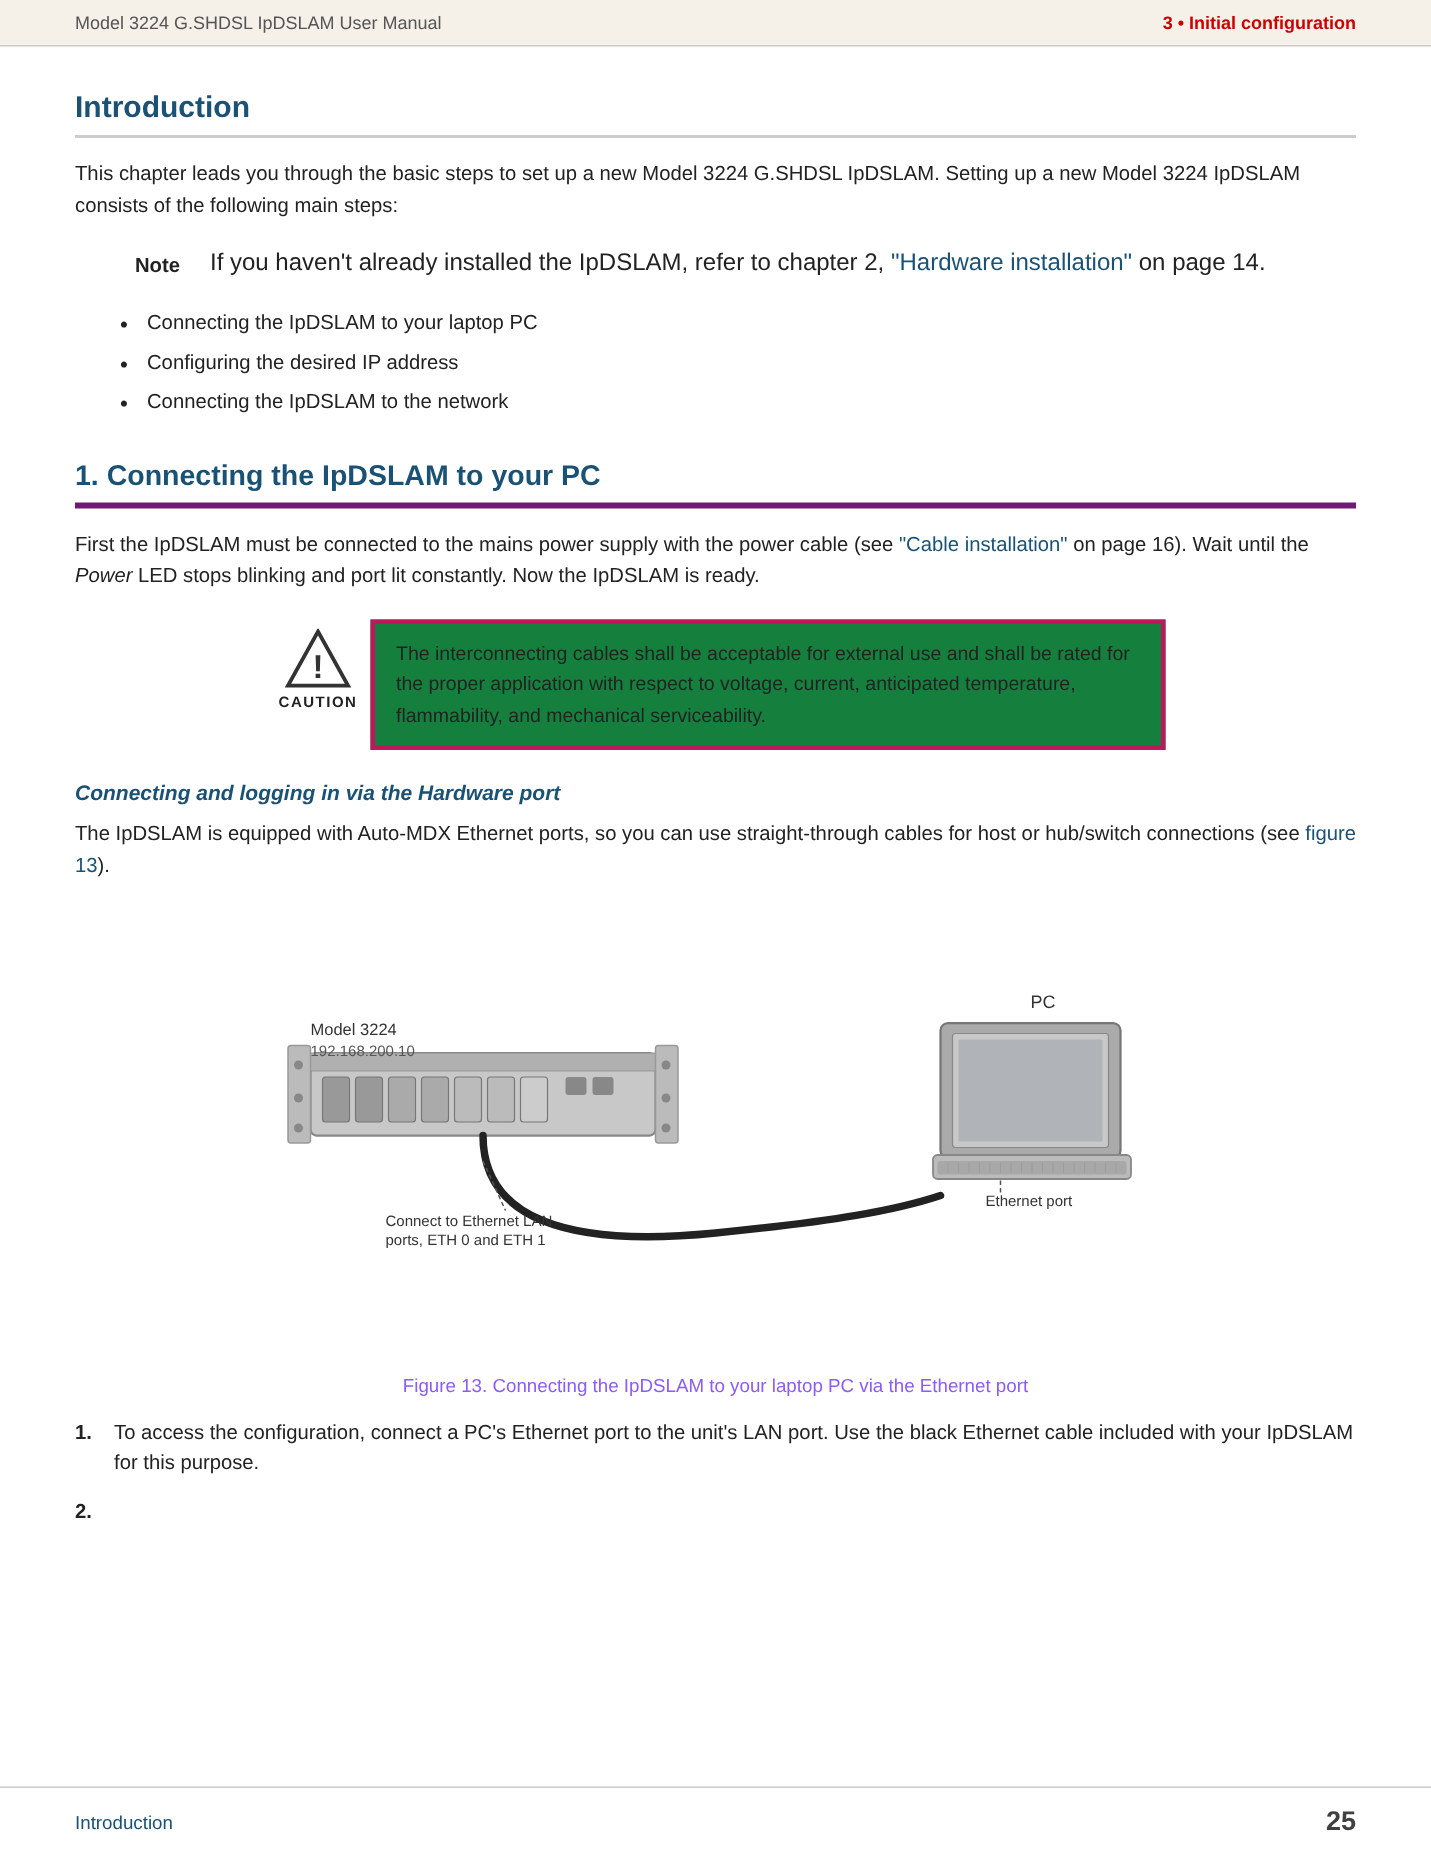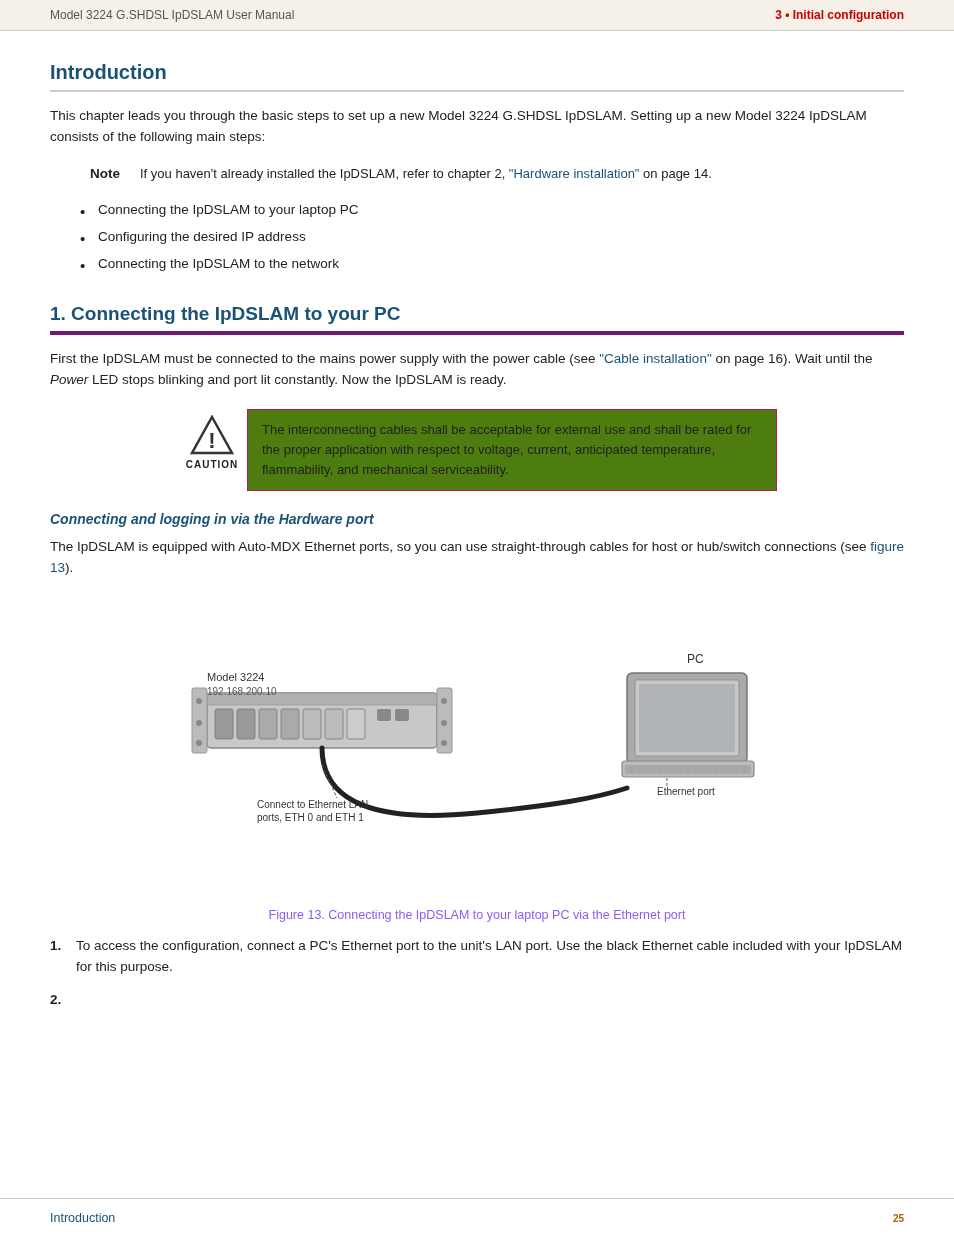--- a/index.html
+++ b/index.html
@@ -77,21 +77,21 @@
       align-items: center;
       margin: 16px 0 16px 40px;
       gap: 10px;
     }
     .note-label {
       font-weight: bold;
       font-size: 13.5px;
       min-width: 40px;
     }
     .note-text {
-      font-size: 13px;
+      font-size: 16px;
       line-height: 1.55;
     }
     .link-blue {
       color: #1a5276;
       text-decoration: none;
     }
     
     .bullet-list {
       margin: 10px 0 10px 30px;
       list-style: none;
@@ -131,22 +131,22 @@
       position: relative;
       margin-bottom: 4px;
     }
     .caution-label-text {
       font-size: 10px;
       font-weight: bold;
       letter-spacing: 1px;
       color: #222;
     }
     .caution-text-box {
-      background: #4d7c0f;
-      border: 1px solid #be185d;
+      background: #15803d;
+      border: 3px solid #be185d;
       padding: 10px 14px;
       font-size: 13px;
       line-height: 1.55;
       flex: 1;
     }
     
     .numbered-list {
       margin: 14px 0 14px 0;
       list-style: none;
       counter-reset: item;
@@ -186,23 +186,23 @@
       position: absolute;
       bottom: 0;
       left: 0;
       right: 0;
     }
     .footer-left {
       color: #1a5276;
       font-size: 12.5px;
     }
     .footer-right {
-      font-size: 10px;
-      font-weight: bold;
-      color: #a16207;
+      font-size: 18px;
+      font-weight: bold;
+      color: #404040;
     }
     
     .diagram-svg {
       max-width: 600px;
       width: 100%;
     }
   </style>
 </head>
 <body>
 

